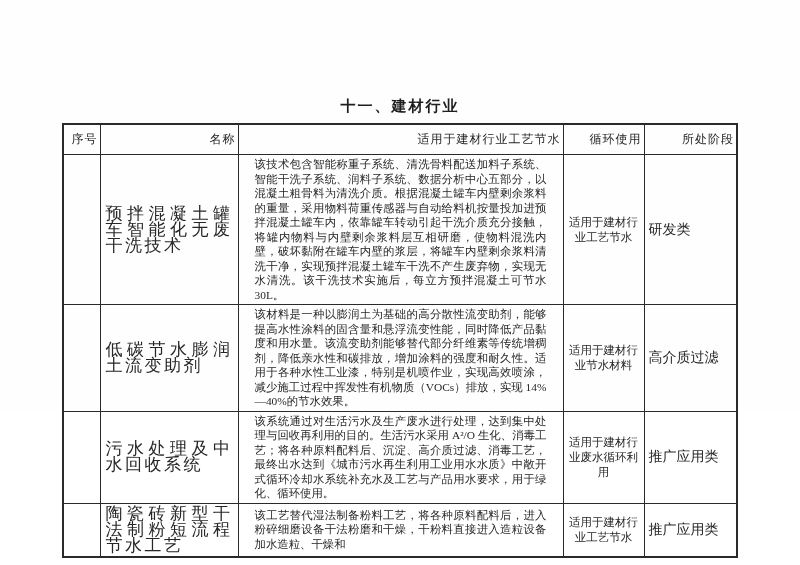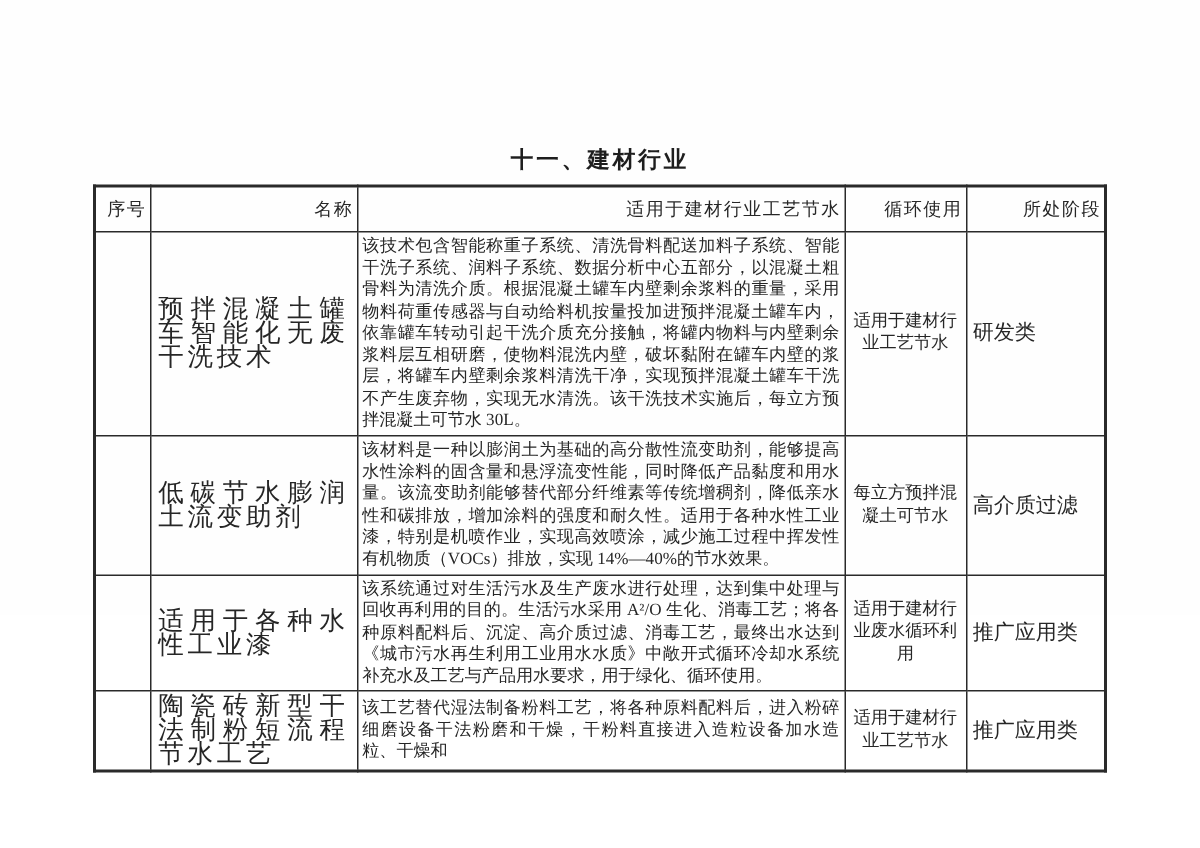--- a/index.html
+++ b/index.html
@@ -54,21 +54,21 @@
     font-size: 17px;
     line-height: 16px;
     letter-spacing: 2.5px;
     text-align: justify;
     padding: 2px 5px;
   }
   td.c-tech {
     font-size: 11.4px;
     line-height: 14.5px;
     text-align: justify;
-    padding: 2px 3px;
+    padding: 2px 16px;
   }
   td.c-scope {
     font-size: 11.5px;
     line-height: 15px;
     text-align: center;
     padding: 2px 2px;
   }
   td.c-stage {
     font-size: 14px;
     text-align: left;
@@ -109,26 +109,26 @@
           <td class="c-no">131</td>
           <td class="c-name">预拌混凝土罐车智能化无废干洗技术</td>
           <td class="c-tech">该技术包含智能称重子系统、清洗骨料配送加料子系统、智能干洗子系统、润料子系统、数据分析中心五部分，以混凝土粗骨料为清洗介质。根据混凝土罐车内壁剩余浆料的重量，采用物料荷重传感器与自动给料机按量投加进预拌混凝土罐车内，依靠罐车转动引起干洗介质充分接触，将罐内物料与内壁剩余浆料层互相研磨，使物料混洗内壁，破坏黏附在罐车内壁的浆层，将罐车内壁剩余浆料清洗干净，实现预拌混凝土罐车干洗不产生废弃物，实现无水清洗。该干洗技术实施后，每立方预拌混凝土可节水 30L。</td>
           <td class="c-scope">适用于建材行业工艺节水</td>
           <td class="c-stage">研发类</td>
         </tr>
         <tr style="height: 93px;">
           <td class="c-no">184</td>
           <td class="c-name">低碳节水膨润土流变助剂</td>
           <td class="c-tech">该材料是一种以膨润土为基础的高分散性流变助剂，能够提高水性涂料的固含量和悬浮流变性能，同时降低产品黏度和用水量。该流变助剂能够替代部分纤维素等传统增稠剂，降低亲水性和碳排放，增加涂料的强度和耐久性。适用于各种水性工业漆，特别是机喷作业，实现高效喷涂，减少施工过程中挥发性有机物质（VOCs）排放，实现 14%—40%的节水效果。</td>
-          <td class="c-scope">每立方预拌混凝土可节水</td>
+          <td class="c-scope">适用于建材行业节水材料</td>
           <td class="c-stage">高介质过滤</td>
         </tr>
         <tr style="height: 67px;">
           <td class="c-no">133</td>
-          <td class="c-name">适用于各种水性工业漆</td>
+          <td class="c-name">污水处理及中水回收系统</td>
           <td class="c-tech">该系统通过对生活污水及生产废水进行处理，达到集中处理与回收再利用的目的。生活污水采用 A²/O 生化、消毒工艺；将各种原料配料后、沉淀、高介质过滤、消毒工艺，最终出水达到《城市污水再生利用工业用水水质》中敞开式循环冷却水系统补充水及工艺与产品用水要求，用于绿化、循环使用。</td>
           <td class="c-scope">适用于建材行业废水循环利用</td>
           <td class="c-stage">推广应用类</td>
         </tr>
         <tr style="height: 48px;">
           <td class="c-no">134</td>
           <td class="c-name">陶瓷砖新型干法制粉短流程节水工艺</td>
           <td class="c-tech">该工艺替代湿法制备粉料工艺，将各种原料配料后，进入粉碎细磨设备干法粉磨和干燥，干粉料直接进入造粒设备加水造粒、干燥和</td>
           <td class="c-scope">适用于建材行业工艺节水</td>
           <td class="c-stage">推广应用类</td>

